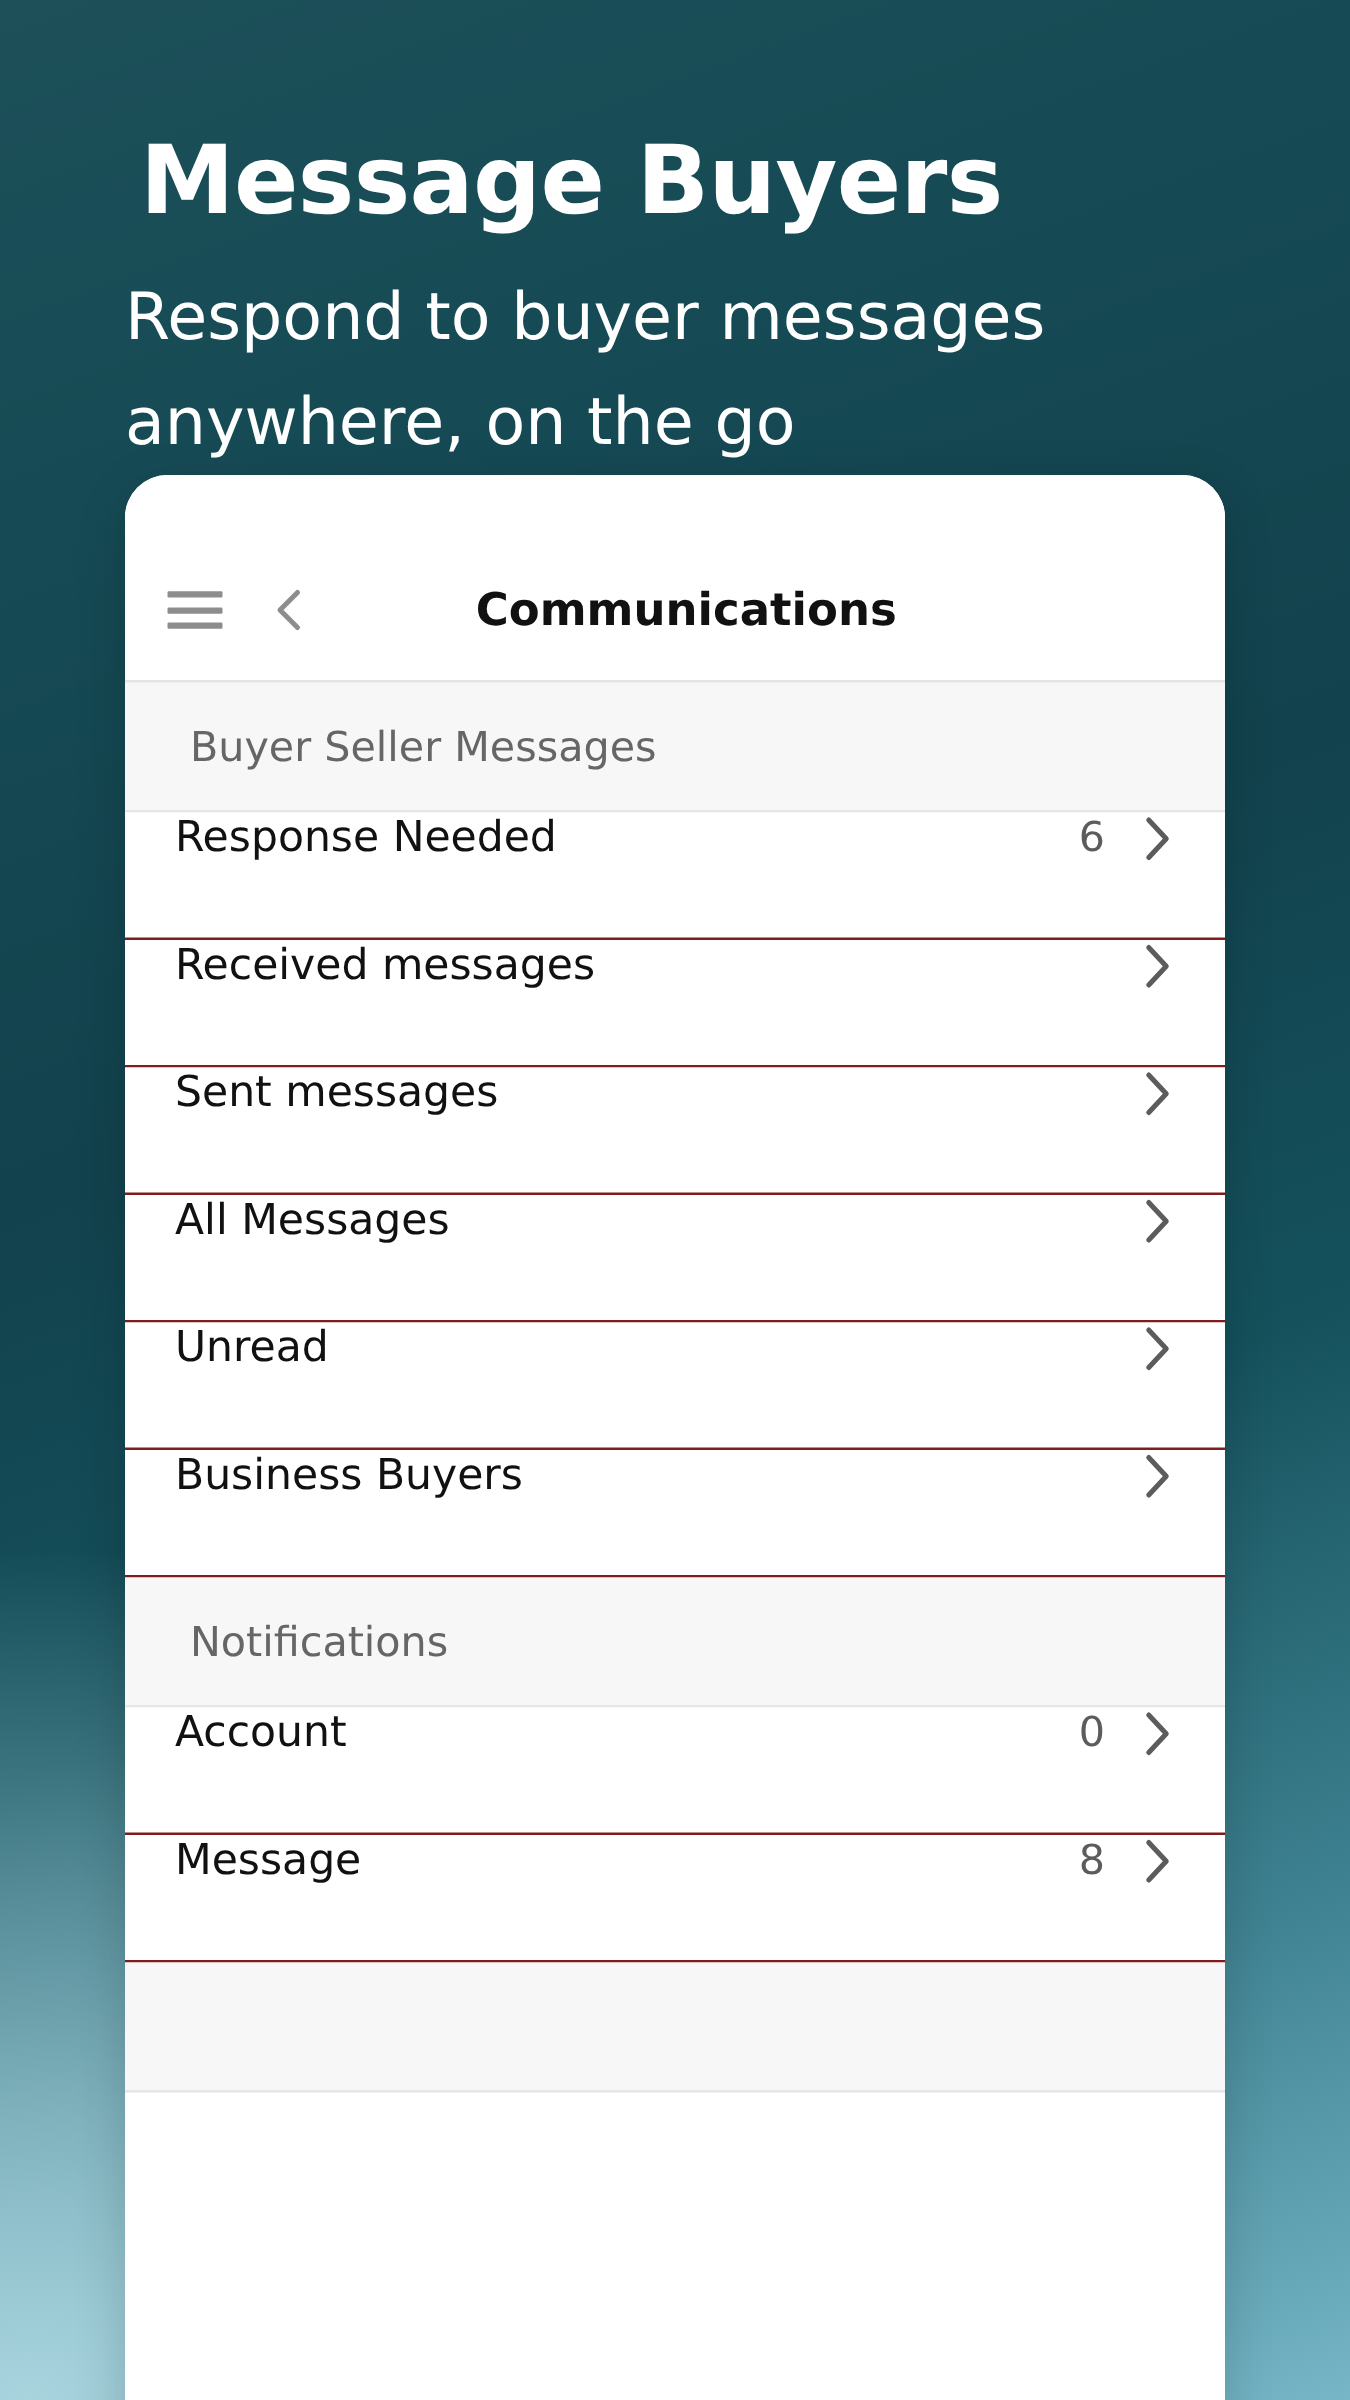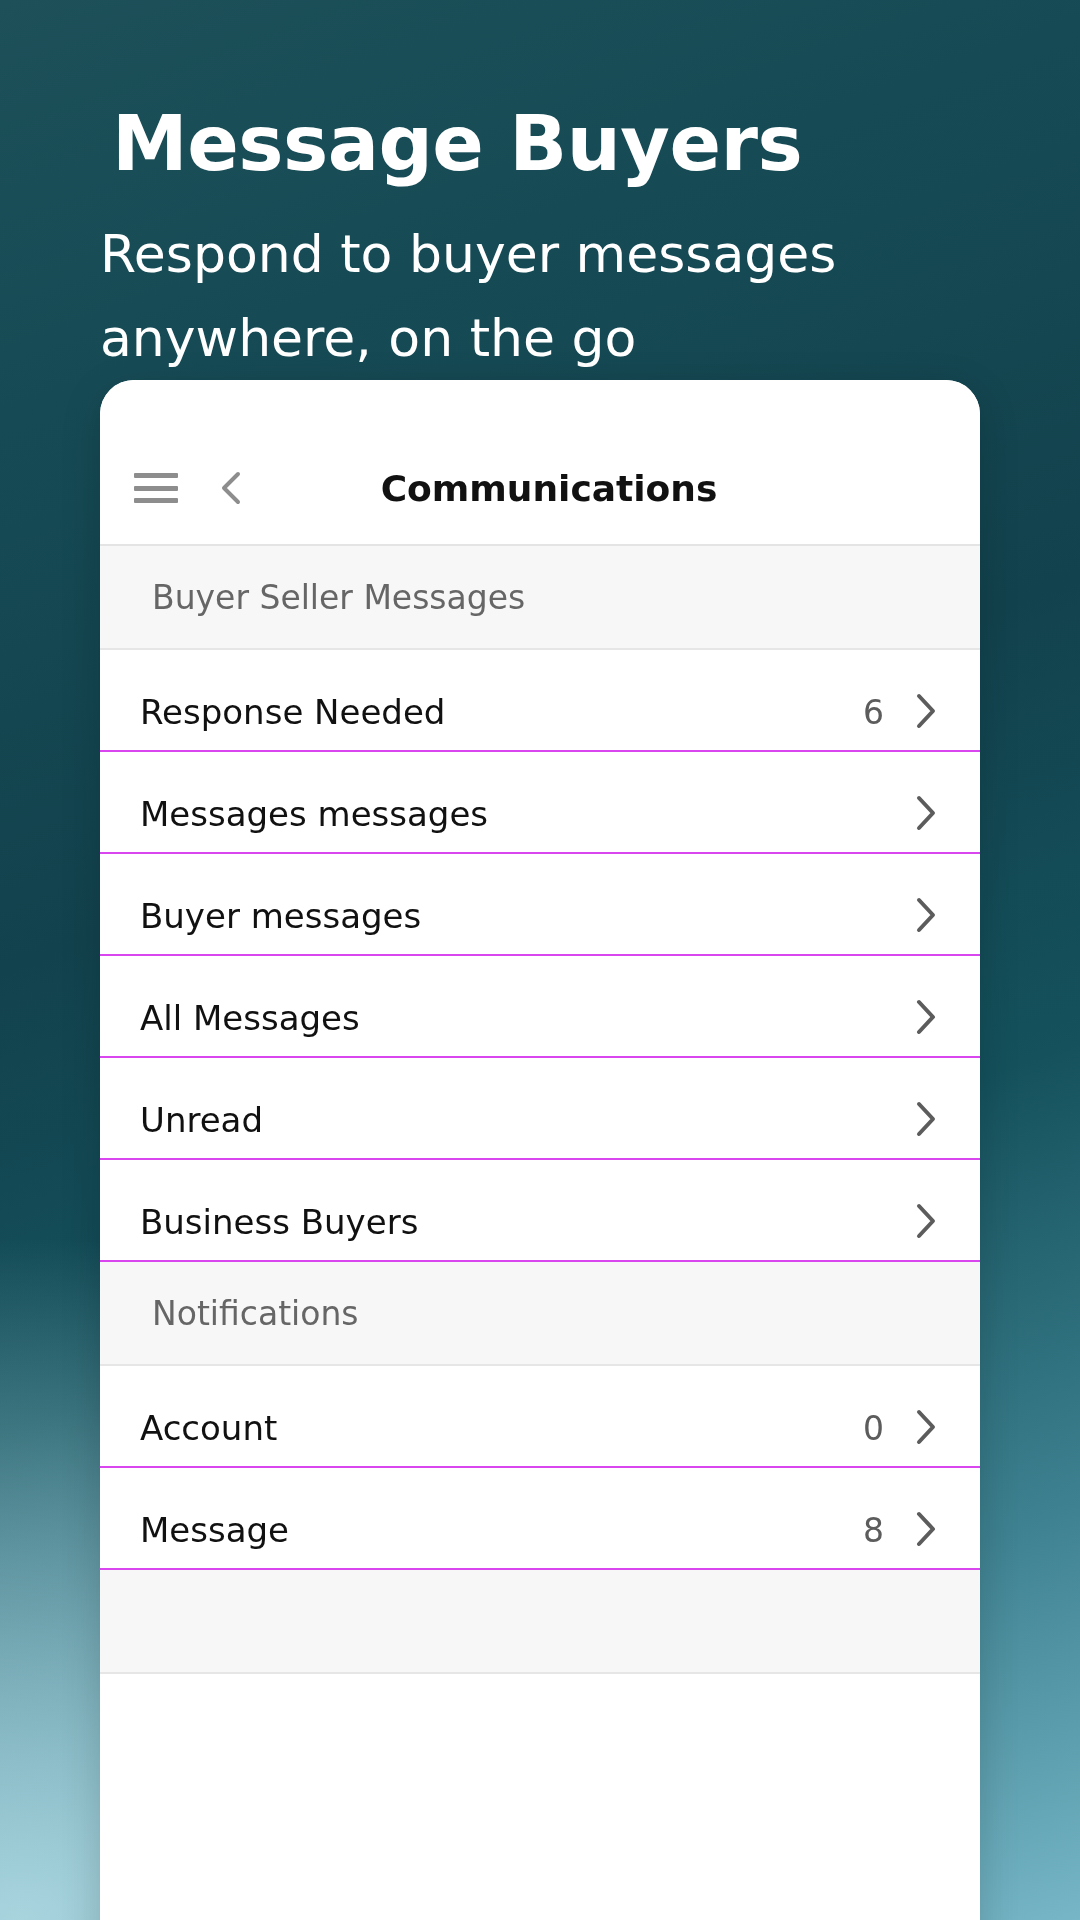--- a/index.html
+++ b/index.html
@@ -137,23 +137,23 @@
   .section-header-label {
     font-family: "DejaVu Sans", sans-serif;
     font-size: 33px;
     color: #666666;
     font-weight: normal;
   }
 
   .row {
     height: 102px;
     display: flex;
-    align-items: flex-end;
-    padding: 18px 40px;
-    border-bottom: 2px solid #d946ef;
+    align-items: flex-start;
+    padding: 0 40px;
+    border-bottom: 2px solid #7f1d1d;
     background: #ffffff;
     box-sizing: border-box;
     cursor: pointer;
   }
   .row-label {
     flex: 1;
     font-family: "DejaVu Sans", sans-serif;
     font-size: 34px;
     color: #111111;
     font-weight: normal;
@@ -213,31 +213,31 @@
         <span class="row-label">Response Needed</span>
         <span class="row-count">6</span>
         <span class="row-chevron">
           <svg width="26" height="42" viewBox="0 0 26 42" aria-hidden="true">
             <polyline points="6,6 20,21 6,36" fill="none" stroke="#5c5c5c" stroke-width="4" stroke-linecap="round" stroke-linejoin="round"></polyline>
           </svg>
         </span>
       </div>
 
       <div class="row">
-        <span class="row-label">Messages messages</span>
-
-        <span class="row-chevron">
-          <svg width="26" height="42" viewBox="0 0 26 42" aria-hidden="true">
-            <polyline points="6,6 20,21 6,36" fill="none" stroke="#5c5c5c" stroke-width="4" stroke-linecap="round" stroke-linejoin="round"></polyline>
-          </svg>
-        </span>
-      </div>
-
-      <div class="row">
-        <span class="row-label">Buyer messages</span>
+        <span class="row-label">Received messages</span>
+
+        <span class="row-chevron">
+          <svg width="26" height="42" viewBox="0 0 26 42" aria-hidden="true">
+            <polyline points="6,6 20,21 6,36" fill="none" stroke="#5c5c5c" stroke-width="4" stroke-linecap="round" stroke-linejoin="round"></polyline>
+          </svg>
+        </span>
+      </div>
+
+      <div class="row">
+        <span class="row-label">Sent messages</span>
 
         <span class="row-chevron">
           <svg width="26" height="42" viewBox="0 0 26 42" aria-hidden="true">
             <polyline points="6,6 20,21 6,36" fill="none" stroke="#5c5c5c" stroke-width="4" stroke-linecap="round" stroke-linejoin="round"></polyline>
           </svg>
         </span>
       </div>
 
       <div class="row">
         <span class="row-label">All Messages</span>

